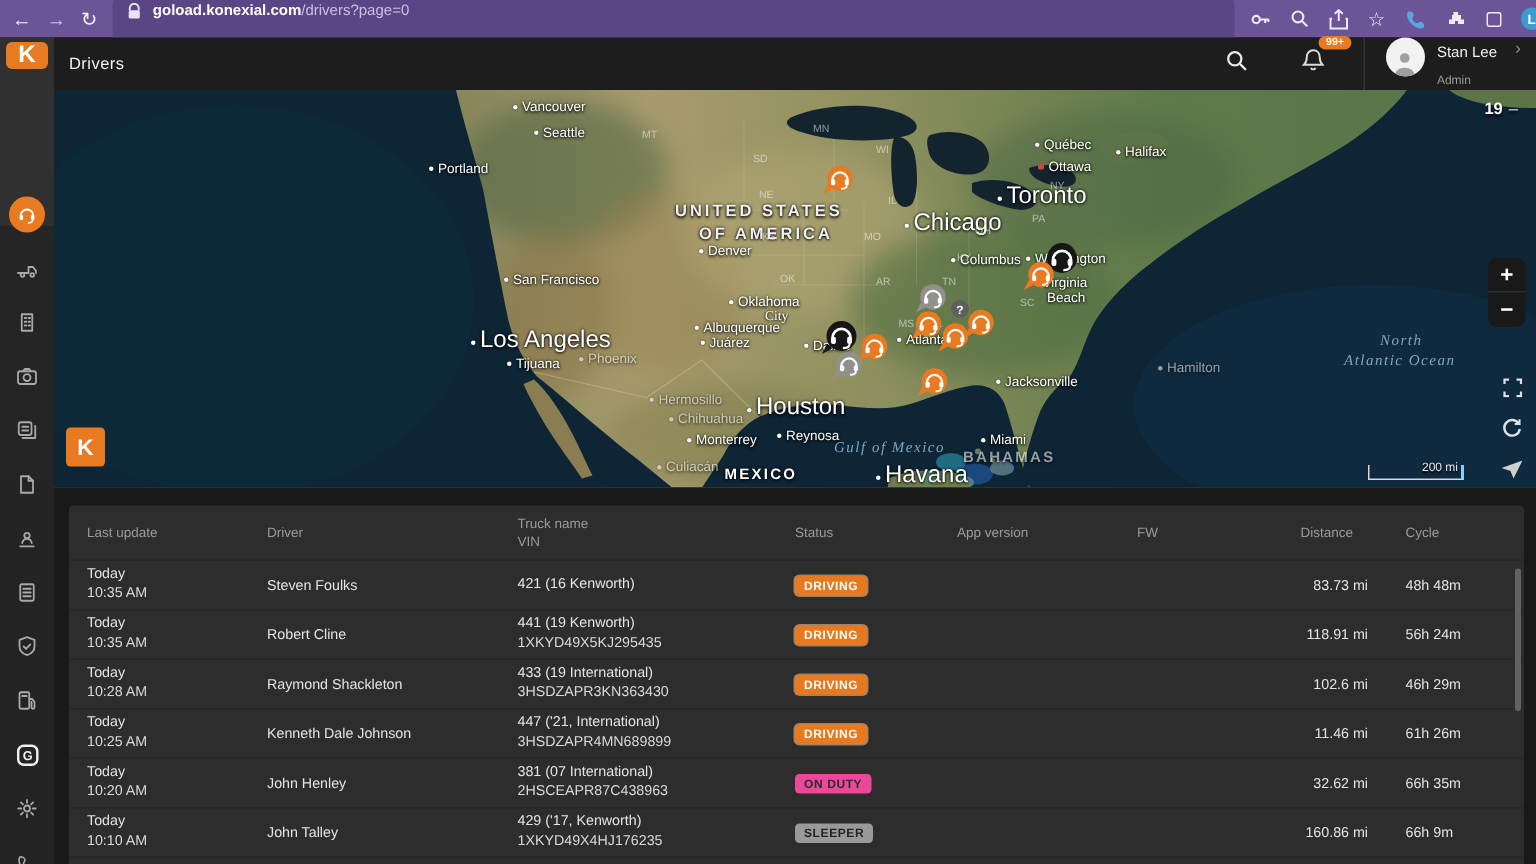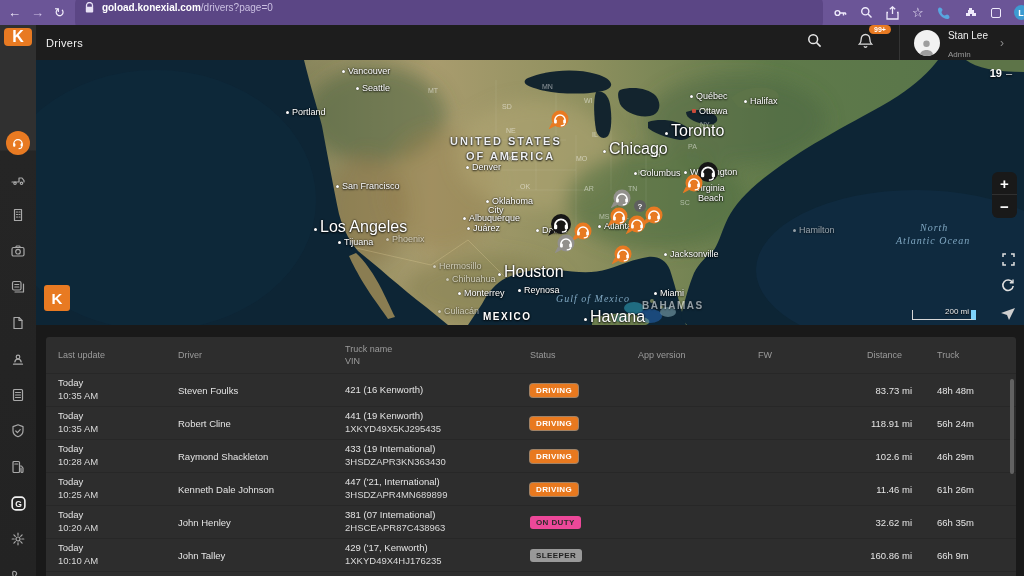--- a/index.html
+++ b/index.html
@@ -24,21 +24,21 @@
   .side-item{width:24px;height:24px;display:flex;align-items:center;justify-content:center;cursor:pointer;}
   .side-item.active{background:#e87a22;border-radius:50%;}
   .main{flex:1;display:flex;flex-direction:column;min-width:0;}
   
   .app-header{height:35px;background:#1d1d1d;display:flex;align-items:center;padding:0 0 0 10px;}
   .page-title{color:#f2f2f2;font-size:11px;letter-spacing:.3px;}
   .hdr-right{margin-left:auto;display:flex;align-items:center;height:100%;}
   .hdr-search{padding:0 22px;cursor:pointer;}
   .hdr-bell{position:relative;padding:0 26px 0 14px;cursor:pointer;}
   .bell-badge{position:absolute;top:-8px;right:8px;background:#e87a22;color:#fff;font-size:7px;font-weight:bold;border-radius:7px;padding:1px 5px;}
-  .hdr-user{display:flex;align-items:center;gap:8px;border-left:1px solid #343434;height:100%;padding:0 16px 0 14px;cursor:pointer;}
+  .hdr-user{display:flex;gap:8px;border-left:1px solid #343434;height:100%;padding:0 6px 0 14px;cursor:pointer;}
   .hdr-ava{width:26px;height:26px;border-radius:50%;background:#f2f2f2;display:flex;align-items:flex-end;justify-content:center;overflow:hidden;}
   .uname{font-size:10px;color:#f0f0f0;line-height:1.2;}
   .urole{font-size:8px;color:#9a9a9a;}
   .chev{color:#8a8a8a;font-size:12px;padding:0 4px;}
   
   .map{position:relative;height:265px;overflow:hidden;background:#14532d;}
   .map svg.base{position:absolute;inset:0;}
   .map-label{position:absolute;color:#fff;font-size:9px;white-space:nowrap;text-shadow:0 0 2px rgba(0,0,0,.95),0 1px 2px rgba(0,0,0,.8);z-index:2;}
   .map-label.lg{font-size:16px;}
   .map-label.city::before{content:"";display:inline-block;width:3px;height:3px;border-radius:50%;background:#fff;margin:0 3px 1px 0;box-shadow:0 0 1px #000;}
@@ -54,21 +54,21 @@
   .marker.black{background:#161616;width:20px;height:20px;}
   .marker.gray{background:#92908c;}
   .marker.question{width:12px;height:12px;background:#5f5f5f;color:#fff;font-size:8px;font-weight:bold;}
   .marker.question::after{display:none;}
   .map-count{position:absolute;top:7px;right:12px;color:#fff;font-size:11px;font-weight:bold;z-index:4;cursor:pointer;text-shadow:0 1px 2px #000;}
   .map-count span.dash{font-weight:normal;color:#ddd;margin-left:4px;}
   .zoomctl{position:absolute;right:7px;top:112px;width:25px;background:#191919;border-radius:6px;z-index:4;overflow:hidden;}
   .zbtn{height:23px;color:#fff;font-size:15px;font-weight:bold;display:flex;align-items:center;justify-content:center;cursor:pointer;}
   .zbtn:first-child{border-bottom:1px solid #303030;}
   .mapbtn{position:absolute;right:9px;z-index:4;cursor:pointer;}
-  .scalebar{position:absolute;right:48px;bottom:5px;width:64px;height:10px;border-left:1px solid #d8d8d8;border-right:5px solid #7dd3fc;border-bottom:1px solid #d8d8d8;z-index:4;}
+  .scalebar{position:absolute;right:48px;bottom:5px;width:64px;height:10px;border-left:1px solid #d8d8d8;border-right:2px solid #7dd3fc;border-bottom:1px solid #d8d8d8;z-index:4;}
   .scalebar span{position:absolute;right:2px;top:-3px;font-size:8px;color:#e8e8e8;text-shadow:0 1px 1px #000;}
   .map-logo{position:absolute;left:8px;bottom:14px;width:26px;height:26px;background:#e87a22;border-radius:3px;color:#fff;font-weight:bold;font-size:15px;display:flex;align-items:center;justify-content:center;z-index:4;}
   
   .content{flex:1;background:#191919;padding:12px 8px 0 10px;min-height:0;}
   .card{position:relative;height:100%;background:#2d2d2d;border-radius:3px 3px 0 0;overflow:hidden;}
   .thead,.trow{display:grid;grid-template-columns:120px 167px 185px 108px 120px 109px 70px 1fr;padding-left:12px;align-items:center;}
   .thead{height:36px;color:#9b9b9b;font-size:9px;}
   .trow{height:33px;border-top:1px solid #272727;color:#e4e4e4;font-size:9.5px;cursor:pointer;}
   .trow .sub{font-size:9.5px;color:#d8d8d8;}
   .cell-2line div{line-height:1.35;}
@@ -316,21 +316,21 @@
       <div id="map-labels">
           <span class="map-label city" style="left: 306px; top: 6px;">Vancouver</span>
           <span class="map-label city" style="left: 320px; top: 23px;">Seattle</span>
           <span class="map-label city" style="left: 250px; top: 47px;">Portland</span>
           <span class="map-label city" style="left: 300px; top: 121px;">San Francisco</span>
           <span class="map-label city" style="left: 430px; top: 102px;">Denver</span>
           <span class="map-label city lg" style="left: 278px; top: 158px;">Los Angeles</span>
           <span class="map-label city" style="left: 302px; top: 177px;">Tijuana</span>
           <span class="map-label city faint" style="left: 350px; top: 174px;">Phoenix</span>
           <span class="map-label city" style="left: 450px; top: 136px;">Oklahoma</span>
-          <span class="map-label plain" style="left: 452px; top: 145px;">City</span>
+          <span class="map-label plain" style="left: 474px; top: 145px; font-family: Liberation Serif, serif;">City</span>
           <span class="map-label city" style="left: 427px; top: 153px;">Albuquerque</span>
           <span class="map-label city" style="left: 431px; top: 163px;">Juárez</span>
           <span class="map-label city faint" style="left: 397px; top: 201px;">Hermosillo</span>
           <span class="map-label city lg" style="left: 462px; top: 203px;">Houston</span>
           <span class="map-label city faint" style="left: 410px; top: 214px;">Chihuahua</span>
           <span class="map-label city" style="left: 422px; top: 228px;">Monterrey</span>
           <span class="map-label city" style="left: 482px; top: 225px;">Reynosa</span>
           <span class="map-label city faint" style="left: 402px; top: 246px;">Culiacán</span>
           <span class="map-label country" style="left: 447px; top: 251px;">MEXICO</span>
           <span class="map-label city lg" style="left: 567px; top: 80px;">Chicago</span>
@@ -341,21 +341,21 @@
           <span class="map-label city" style="left: 708px; top: 36px;">Halifax</span>
           <span class="map-label city" style="left: 648px; top: 107px;">Washington</span>
           <span class="map-label plain" style="left: 659px; top: 123px;">Virginia</span>
           <span class="map-label plain" style="left: 662px; top: 133px;">Beach</span>
           <span class="map-label city" style="left: 500px; top: 165px;">Dallas</span>
           <span class="map-label city" style="left: 562px; top: 161px;">Atlanta</span>
           <span class="map-label city" style="left: 628px; top: 189px;">Jacksonville</span>
           <span class="map-label city" style="left: 618px; top: 228px;">Miami</span>
           <span class="map-label country faint" style="left: 606px; top: 240px;">BAHAMAS</span>
           <span class="map-label city lg" style="left: 548px; top: 248px;">Havana</span>
-          <span class="map-label city faint" style="left: 736px; top: 165px; margin-left: 21px;">Hamilton</span>
+          <span class="map-label city faint" style="left: 736px; top: 180px;">Hamilton</span>
           <span class="map-label region" style="left: 414px; top: 75px;">UNITED STATES</span>
           <span class="map-label region" style="left: 430px; top: 90px;">OF AMERICA</span>
           <span class="map-label ocean" style="left: 884px; top: 162px;">North</span>
           <span class="map-label ocean" style="left: 860px; top: 175px;">Atlantic Ocean</span>
           <span class="map-label ocean" style="left: 520px; top: 233px;">Gulf of Mexico</span>
           <span class="map-label state" style="left: 392px; top: 27px;">MT</span>
           <span class="map-label state" style="left: 466px; top: 43px;">SD</span>
           <span class="map-label state" style="left: 506px; top: 23px;">MN</span>
           <span class="map-label state" style="left: 548px; top: 37px;">WI</span>
           <span class="map-label state" style="left: 516px; top: 59px;">IA</span>
@@ -502,21 +502,21 @@
           <div>Last update</div>
           <div>Driver</div>
           <div class="cell-2line">
             <div>Truck name</div>
             <div>VIN</div>
           </div>
           <div>Status</div>
           <div>App version</div>
           <div>FW</div>
           <div class="h-dist">Distance</div>
-          <div>Truck</div>
+          <div>Cycle</div>
         </div>
         <div id="tbody">
             <div class="trow">
     <div class="cell-2line">
                 <div class="d">Today</div>
                 <div class="t sub">10:35 AM</div>
               </div>
     <div class="drv">Steven Foulks</div>
     <div class="cell-2line">
                 <div class="trk">421 (16 Kenworth)</div>

